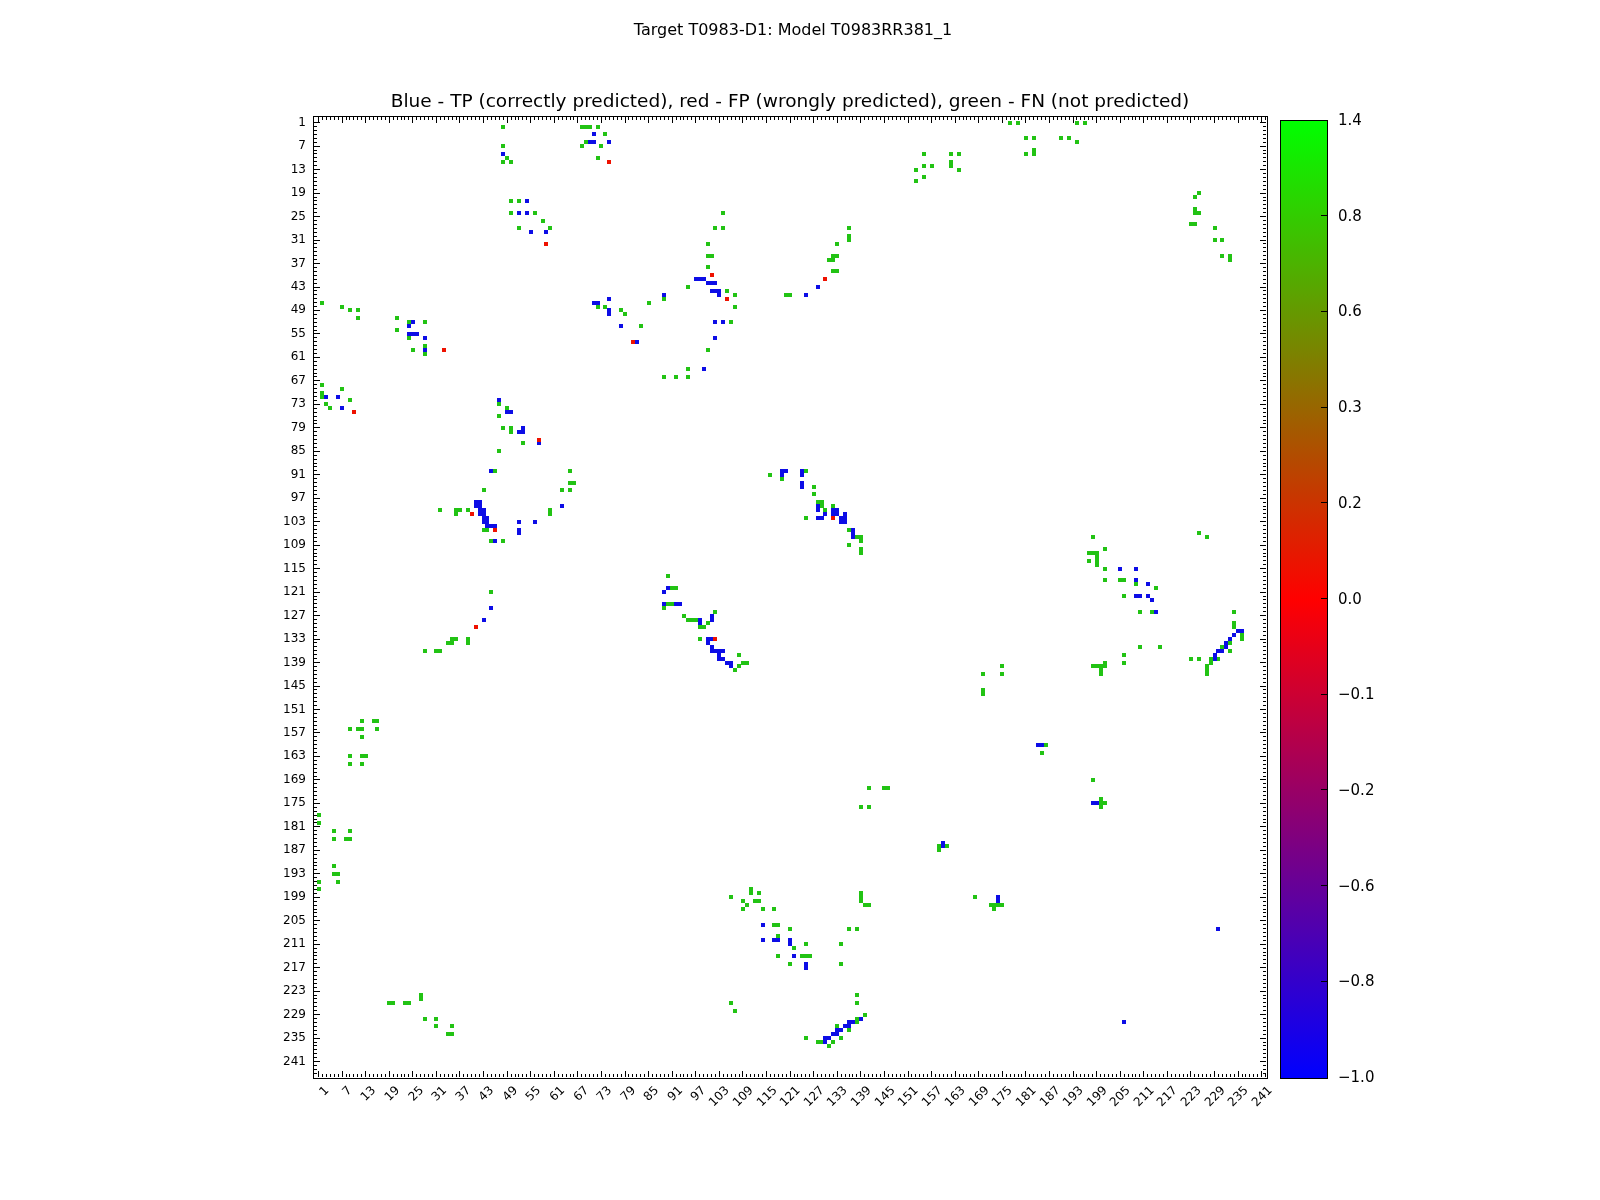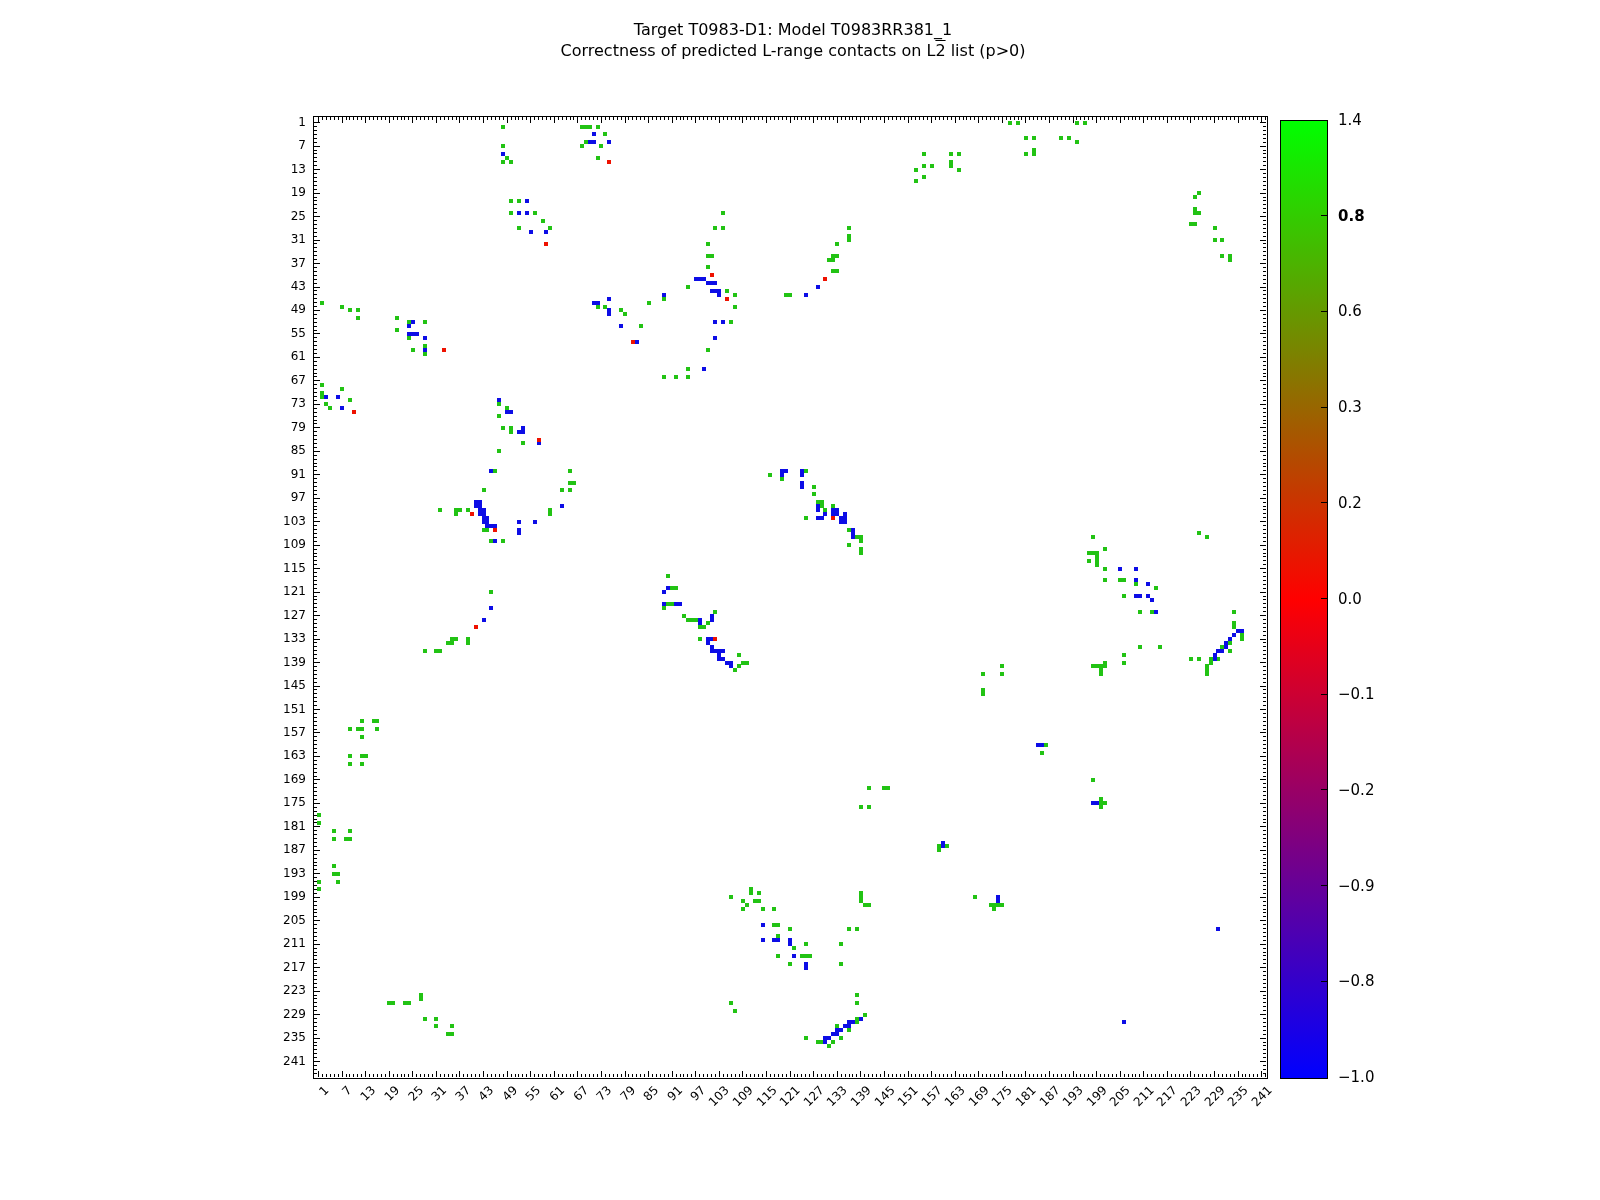--- a/index.html
+++ b/index.html
@@ -18,22 +18,22 @@
           transform-origin:100% 0;transform:rotate(-45deg);}
   .cbar{position:absolute;left:1280px;top:120px;width:46px;height:957px;border:1px solid #000;}
   .cbar-tick{position:absolute;width:6px;height:1px;background:#000;left:1321px;}
   .cbar-label{position:absolute;left:1338px;font-size:15px;height:18px;line-height:18px;}
 </style>
 </head>
 <body>
 
 <div class="figure">
   <div class="fig-title">Target T0983-D1: Model T0983RR381_1</div>
-  <div class="fig-title fig-title2"><span>Correctness of predicted L-range contacts on L</span><span class="ovl">2</span><span> list (p&gt;0)</span></div>
 
+  <div class="plot-title">Blue - TP (correctly predicted), red - FP (wrongly predicted), green - FN (not predicted)</div>
 
   <div class="plot-area">
       <div class="tick" style="left: 0px; top: 5.2px; width: 3px; height: 1px;"></div>
       <div class="tick" style="left: 949px; top: 5.2px; width: 3px; height: 1px;"></div>
       <div class="tick" style="left: 4px; top: 0px; width: 1px; height: 3px;"></div>
       <div class="tick" style="left: 4px; top: 957px; width: 1px; height: 3px;"></div>
       <div class="tick" style="left: 0px; top: 9.112px; width: 3px; height: 1px;"></div>
       <div class="tick" style="left: 949px; top: 9.112px; width: 3px; height: 1px;"></div>
       <div class="tick" style="left: 7.93px; top: 0px; width: 1px; height: 3px;"></div>
       <div class="tick" style="left: 7.93px; top: 957px; width: 1px; height: 3px;"></div>
@@ -1862,28 +1862,28 @@
         <div class="xlabel">235</div>
       </div>
       <div class="xanchor" style="left: 1264.7px; top: 1083px;">
         <div class="xlabel">241</div>
       </div>
     </div>
 
   <div class="cbar" id="cbar" style="background: linear-gradient(rgb(0, 255, 0) 0%, rgb(127, 127, 0) 25%, rgb(255, 0, 0) 50%, rgb(127, 0, 127) 75%, rgb(0, 0, 255) 100%);"></div>
   <div id="cbarlabels">
       <div class="cbar-label" style="top: 111px;">1.4</div>
-      <div class="cbar-label" style="top: 206.7px; font-weight: bold;">0.8</div>
+      <div class="cbar-label" style="top: 206.7px;">0.8</div>
       <div class="cbar-label" style="top: 302.4px;">0.6</div>
       <div class="cbar-label" style="top: 398.1px;">0.3</div>
       <div class="cbar-label" style="top: 493.8px;">0.2</div>
       <div class="cbar-label" style="top: 589.5px;">0.0</div>
       <div class="cbar-label" style="top: 685.2px;">−0.1</div>
       <div class="cbar-label" style="top: 780.9px;">−0.2</div>
-      <div class="cbar-label" style="top: 876.6px;">−0.9</div>
+      <div class="cbar-label" style="top: 876.6px;">−0.6</div>
       <div class="cbar-label" style="top: 972.3px;">−0.8</div>
       <div class="cbar-label" style="top: 1068px;">−1.0</div>
     </div>
 <div class="cbar-tick" style="top: 215.2px;"></div>
     <div class="cbar-tick" style="top: 310.9px;"></div>
     <div class="cbar-tick" style="top: 406.6px;"></div>
     <div class="cbar-tick" style="top: 502.3px;"></div>
     <div class="cbar-tick" style="top: 598px;"></div>
     <div class="cbar-tick" style="top: 693.7px;"></div>
     <div class="cbar-tick" style="top: 789.4px;"></div>

